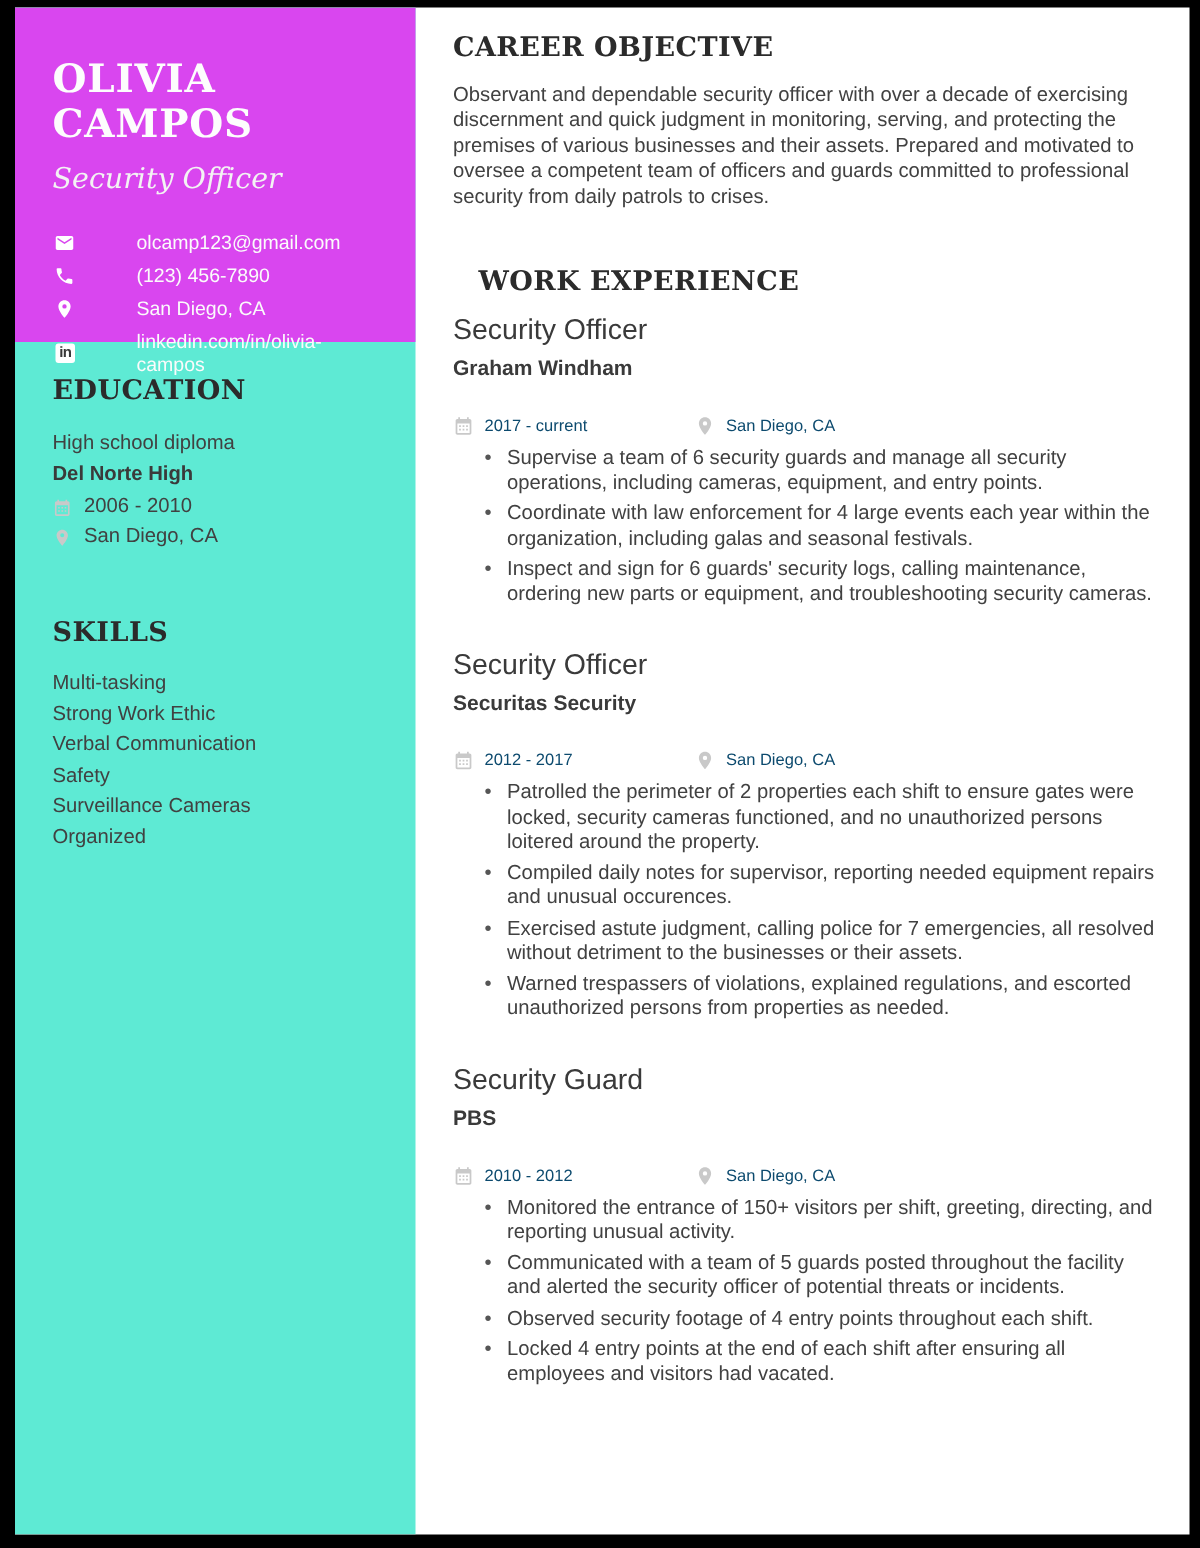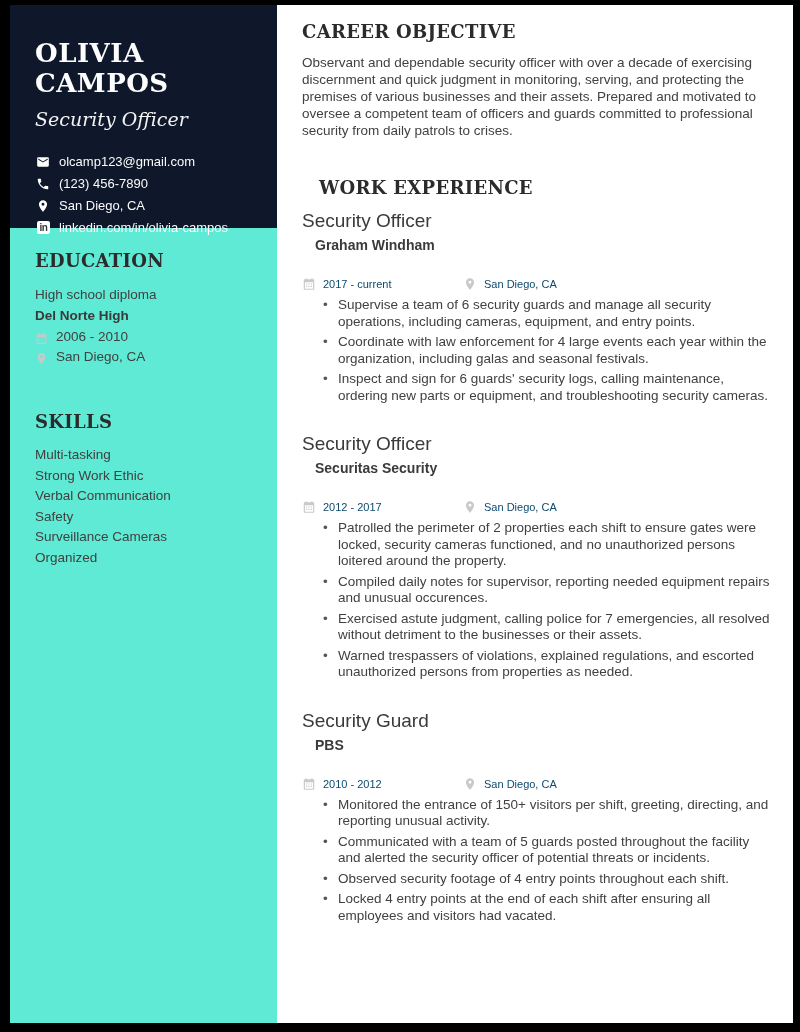--- a/index.html
+++ b/index.html
@@ -11,33 +11,33 @@
     background: #ffffff; overflow: hidden;
   }
 
   
   .sidebar {
     position: absolute; left: 0; top: 0; width: 267px; height: 100%;
     background: #5eead4;
   }
   .header-block {
     position: absolute; left: 0; top: 0; width: 267px; height: 223px;
-    background: #0f172a; color: #ffffff; padding: 33px 18px 0 25px;
+    background: #d946ef; color: #ffffff; padding: 33px 18px 0 25px;
   }
   .person-name {
     font-family: "DejaVu Serif", "Liberation Serif", serif;
     font-weight: bold; font-size: 26px; letter-spacing: 0.5px; color: #fdfdfd;
   }
   .person-title {
     font-family: "DejaVu Serif", "Liberation Serif", serif;
     font-style: italic; font-size: 19px; font-weight: 400;
     margin-top: 10px; color: #f3f3f3;
   }
   .contact-list { margin-top: 24px; }
-  .contact-row { display: flex; align-items: center; margin-bottom: 7px; font-size: 13px; color: #fbfbfb; }
+  .contact-row { display: flex; align-items: center; margin-bottom: 7px; font-size: 13px; color: #fbfbfb; gap: 32px; }
   .contact-row .cicon { width: 15px; height: 15px; margin-right: 9px; flex: 0 0 15px; display: flex; align-items: center; justify-content: flex-end; }
   .cicon svg { width: 14px; height: 14px; fill: #ffffff; }
   .li-box {
     width: 13px; height: 13px; background: #ffffff; color: #383838;
     border-radius: 2px; font-size: 10px; font-weight: bold; line-height: 13px;
     text-align: center; letter-spacing: -0.5px;
   }
 
   .sidebar-content { position: absolute; left: 25px; top: 245px; width: 225px; }
   .side-heading {
@@ -62,21 +62,21 @@
     font-family: "DejaVu Serif", "Liberation Serif", serif;
     font-weight: bold; font-size: 18px; color: #2b2b2b; letter-spacing: 0.3px;
   }
   .objective-text { margin-top: 12px; font-size: 13.5px; line-height: 17px; color: #414141; }
 
   .work-heading { margin-top: 38px; margin-left: 17px; }
 
   .job { margin-top: 12px; }
   .job + .job { margin-top: 29px; }
   .job-title { font-size: 19px; font-weight: 400; color: #3a3a3a; }
-  .job-company { font-size: 14px; font-weight: bold; color: #3a3a3a; margin-top: 5px; margin-left: 13px; }
+  .job-company { font-size: 14px; font-weight: bold; color: #3a3a3a; margin-top: 5px; }
   .job-meta { display: flex; align-items: center; margin-top: 24px; font-size: 11px; color: #0c4a6e; }
   .job-meta .meta-pair { display: flex; align-items: center; }
   .job-meta .micon { width: 14px; height: 14px; margin-right: 7px; flex: 0 0 14px; }
   .job-meta .micon svg { width: 14px; height: 14px; fill: #c9c9c9; }
   .meta-dates { width: 161px; }
   .job-bullets { margin-top: 6px; list-style: none; }
   .job-bullets li {
     position: relative; padding-left: 36px; font-size: 13.5px; line-height: 16.5px;
     color: #414141; margin-bottom: 4px;
   }

